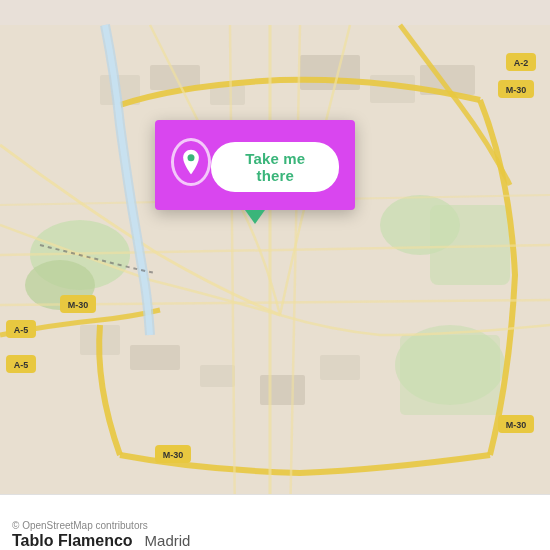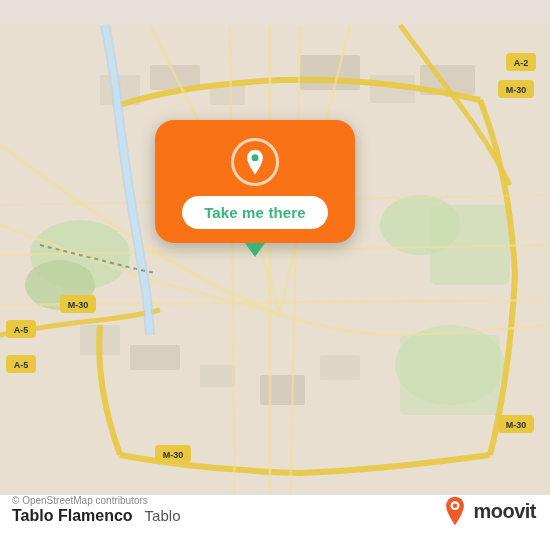--- a/index.html
+++ b/index.html
@@ -26,24 +26,23 @@
       top: 0; left: 0;
       width: 100%; height: 100%;
     }
 
     
     #popup-card {
       position: absolute;
       top: 120px;
       left: 155px;
       width: 200px;
-      background: #f97316;
-      border-radius: 19px;
-      display: flex;
-      flex-direction: column;
+      background: #d946ef;
+      border-radius: 4px;
+      display: flex;
       align-items: center;
       padding: 18px 16px 14px 16px;
       box-shadow: 0 4px 16px rgba(0,0,0,0.25);
       z-index: 10;
     }
 
     #popup-card::after {
       content: '';
       position: absolute;
       bottom: -14px;
@@ -84,21 +83,21 @@
 
     
     #bottom-bar {
       position: absolute;
       bottom: 0;
       left: 0;
       width: 100%;
       height: 56px;
       background: white;
       display: flex;
-      align-items: flex-start;
+      align-items: flex-end;
       justify-content: space-between;
       padding: 0 14px 0 12px;
       border-top: 1px solid #e0e0e0;
       z-index: 20;
     }
 
     #bottom-left {
       display: flex;
       flex-direction: column;
       gap: 1px;
@@ -224,25 +223,17 @@
       </svg>
     </div>
     <button id="take-me-there-btn">Take me there</button>
   </div>
 
   <div id="bottom-bar">
     <div id="bottom-left">
       <span id="osm-attribution">© OpenStreetMap contributors</span>
       <div style="display:flex; align-items:baseline; gap:12px;">
         <span id="place-name">Tablo Flamenco</span>
-        <span style="font-size:15px; color:#555; font-weight:400;">Tablo</span>
+        <span style="font-size:15px; color:#555; font-weight:400;">Madrid</span>
       </div>
-    </div>
-    <div id="moovit-logo">
-      <svg class="moovit-pin" viewBox="0 0 28 36" xmlns="http://www.w3.org/2000/svg">
-        <path d="M14 2C8.48 2 4 6.48 4 12c0 8 10 22 10 22s10-14 10-22c0-5.52-4.48-10-10-10z" fill="#f05a28"></path>
-        <circle cx="14" cy="12" r="5" fill="white"></circle>
-        <circle cx="14" cy="12" r="2.5" fill="#f05a28"></circle>
-      </svg>
-      <span class="moovit-text">moovit</span>
     </div>
   </div>
 </div>
 
 </body></html>

